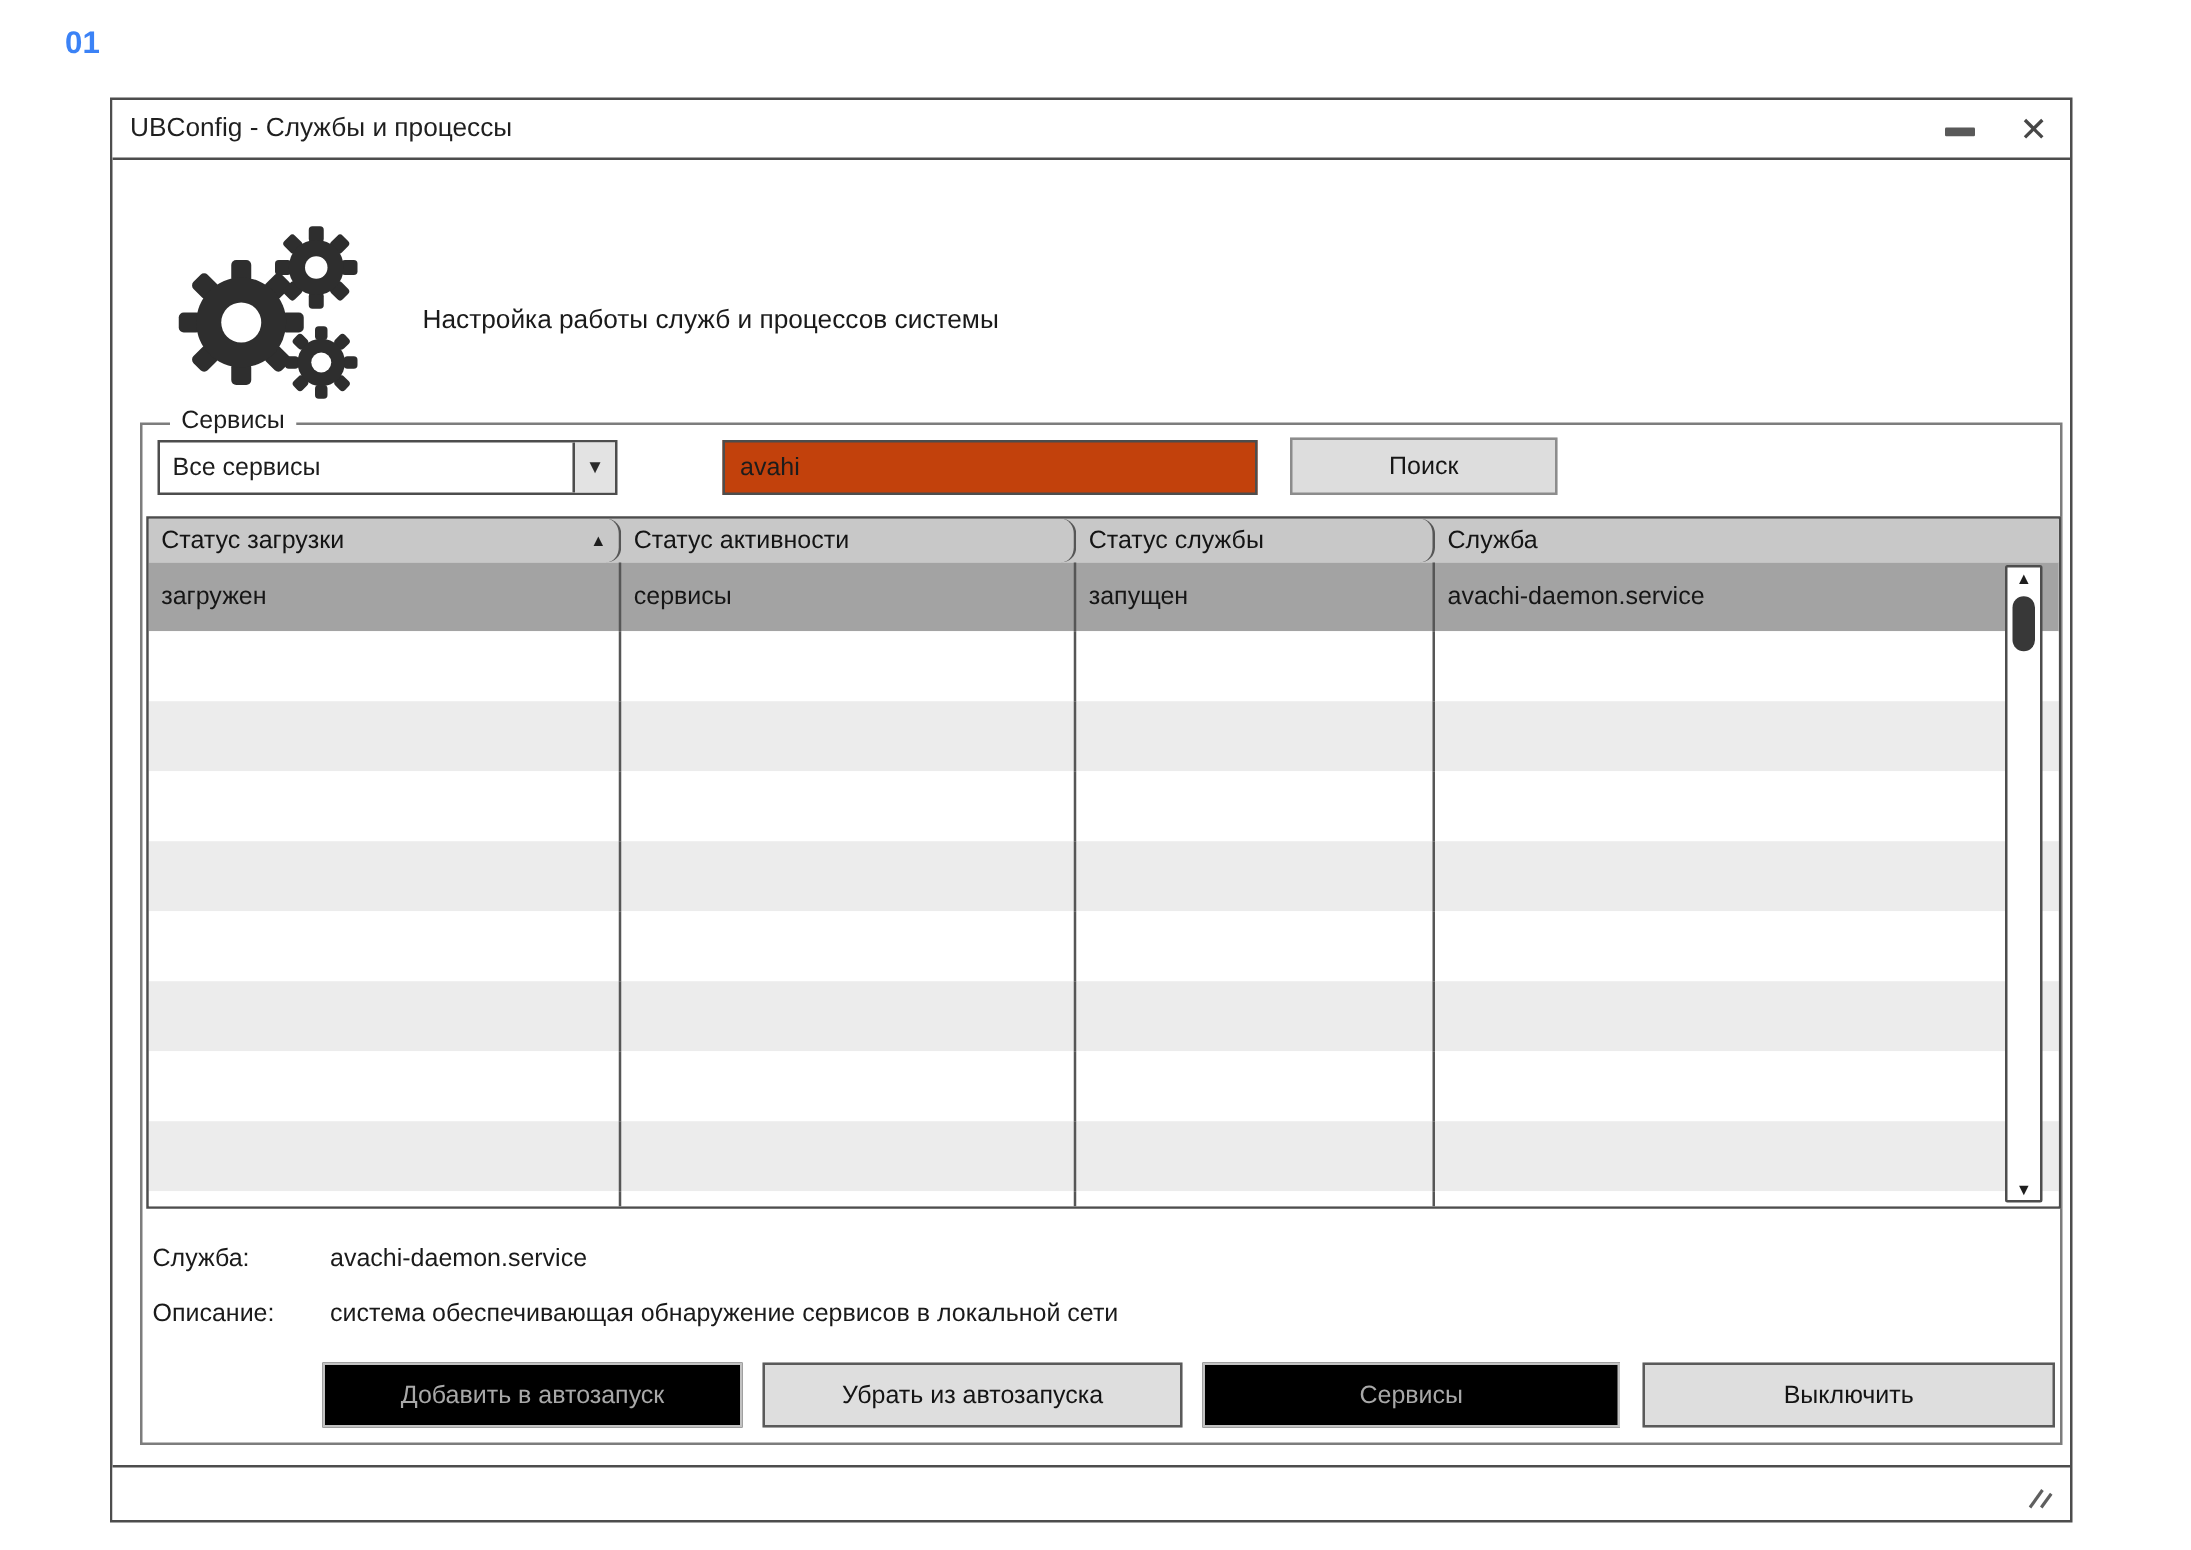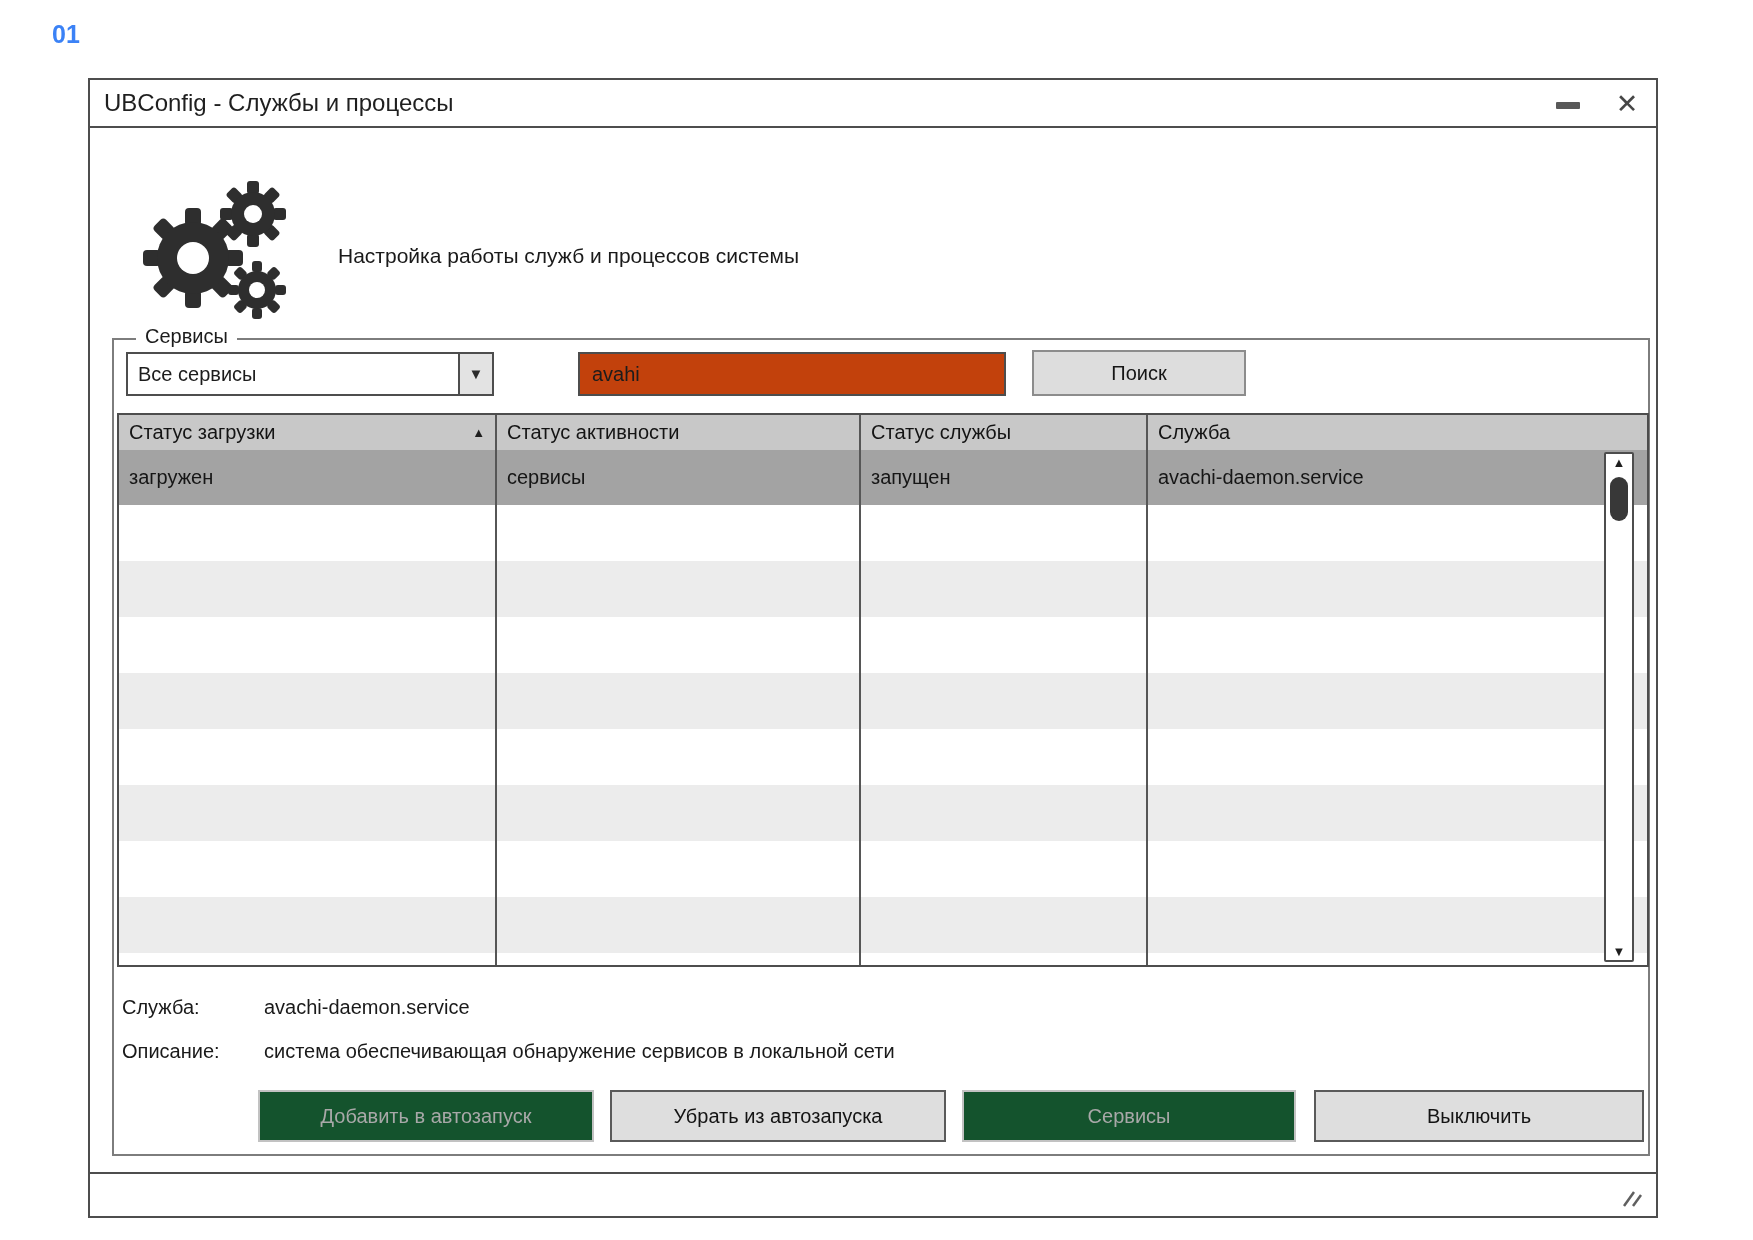--- a/index.html
+++ b/index.html
@@ -5,21 +5,21 @@
   * { margin:0; padding:0; box-sizing:border-box; }
   html,body { width:1753px; height:1240px; background:#ffffff; overflow:hidden;
               font-family:"Liberation Sans", sans-serif; color:#1c1c1c; }
 
   .slide-number { position:absolute; left:52px; top:20px; font-size:25px; font-weight:bold; color:#3b82f6; }
 
   .window { position:absolute; left:88px; top:78px; width:1570px; height:1140px;
             background:#fff; border:2px solid #4d4d4d; }
 
   .titlebar { position:absolute; left:0; top:0; right:0; height:48px; border-bottom:2px solid #4d4d4d; background:#fff; }
-  .titlebar .title { position:absolute; left:14px; top:0; line-height:46px; font-size:24px; color:#1f1f1f;text-align:right; }
+  .titlebar .title { position:absolute; left:14px; top:0; line-height:46px; font-size:21px; color:#1f1f1f;text-align:right; }
   .btn-min { position:absolute; right:76px; top:22px; width:24px; height:7px; background:#595959; border-radius:1px; }
   .btn-close { position:absolute; right:14px; top:7px; font-size:27px; color:#474747; line-height:34px; width:30px; text-align:center; cursor:default; }
 
   .app-icon { position:absolute; left:45px; top:98px; width:160px; height:150px; }
   .tagline { position:absolute; left:248px; top:164px; font-size:21px; color:#1a1a1a;text-align:center; }
 
   .groupbox { position:absolute; left:22px; top:258px; width:1538px; height:818px;
               border:2px solid #7d7d7d; }
   .legend { position:absolute; left:22px; top:-15px; background:#fff; padding:0 9px; font-size:20px; color:#1c1c1c; }
 
@@ -31,21 +31,21 @@
   .search-input { position:absolute; left:464px; top:12px; width:428px; height:44px; border:2px solid #4d4d4d;
                   font-family:"Liberation Sans", sans-serif; font-size:20px; padding-left:12px; color:#1c1c1c; background:#c2410c; }
   .search-btn { position:absolute; left:918px; top:10px; width:214px; height:46px; background:#dddddd;
                 border:2px solid #8c8c8c; font-size:20px; text-align:center; line-height:42px; color:#161616; }
 
   
   .svc-table { position:absolute; left:3px; top:73px; width:1532px; height:554px;
                border:2px solid #4d4d4d; background:#fff; overflow:hidden; }
   .t-row { display:flex; width:100%; }
   .t-head { height:35px; background:#c8c8c8; }
-  .t-head .cell { line-height:35px; font-size:20px; color:#141414; }
+  .t-head .cell { line-height:35px; font-size:20px; color:#141414;border-radius:12px; }
   .cell { padding-left:10px; overflow:hidden; white-space:nowrap; }
   .c1 { width:378px; border-right:2px solid #565656; }
   .c2 { width:364px; border-right:2px solid #565656; }
   .c3 { width:287px; border-right:2px solid #565656; }
   .c4 { flex:1; }
   .sort-arrow { float:right; margin-right:10px; font-size:13px; line-height:35px; color:#1e1e1e; }
   .t-selected { height:55px; background:#a3a3a3; }
   .t-selected .cell { line-height:55px; font-size:20px; color:#161616; }
   .t-stripe { height:56px; }
   .t-stripe:nth-child(odd) { background:#ffffff; }
@@ -59,21 +59,21 @@
 
   
   .detail-row { position:absolute; left:8px; font-size:20px; color:#1a1a1a; }
   .detail-label { display:inline-block; width:142px; }
   .detail-service { top:656px; }
   .detail-desc { top:700px; }
 
   
   .action-btn { position:absolute; top:750px; height:52px; font-size:20px; text-align:center; line-height:48px; }
   .enabled-btn { background:#dedede; border:2px solid #5a5a5a; color:#141414; }
-  .disabled-btn { background:#14532d; border:2px solid #c2c2c2; color:#a8a8a8; }
+  .disabled-btn { background:#000000; border:2px solid #c2c2c2; color:#a8a8a8; }
   .ab1 { left:144px; width:336px; }
   .ab2 { left:496px; width:336px; }
   .ab3 { left:848px; width:334px; }
   .ab4 { left:1200px; width:330px; }
 
   
   .statusbar { position:absolute; left:0; right:0; bottom:0; height:44px; border-top:2px solid #4d4d4d; background:#fff; }
   .resize-grip { position:absolute; right:10px; bottom:8px; }
 </style>
 </head>

